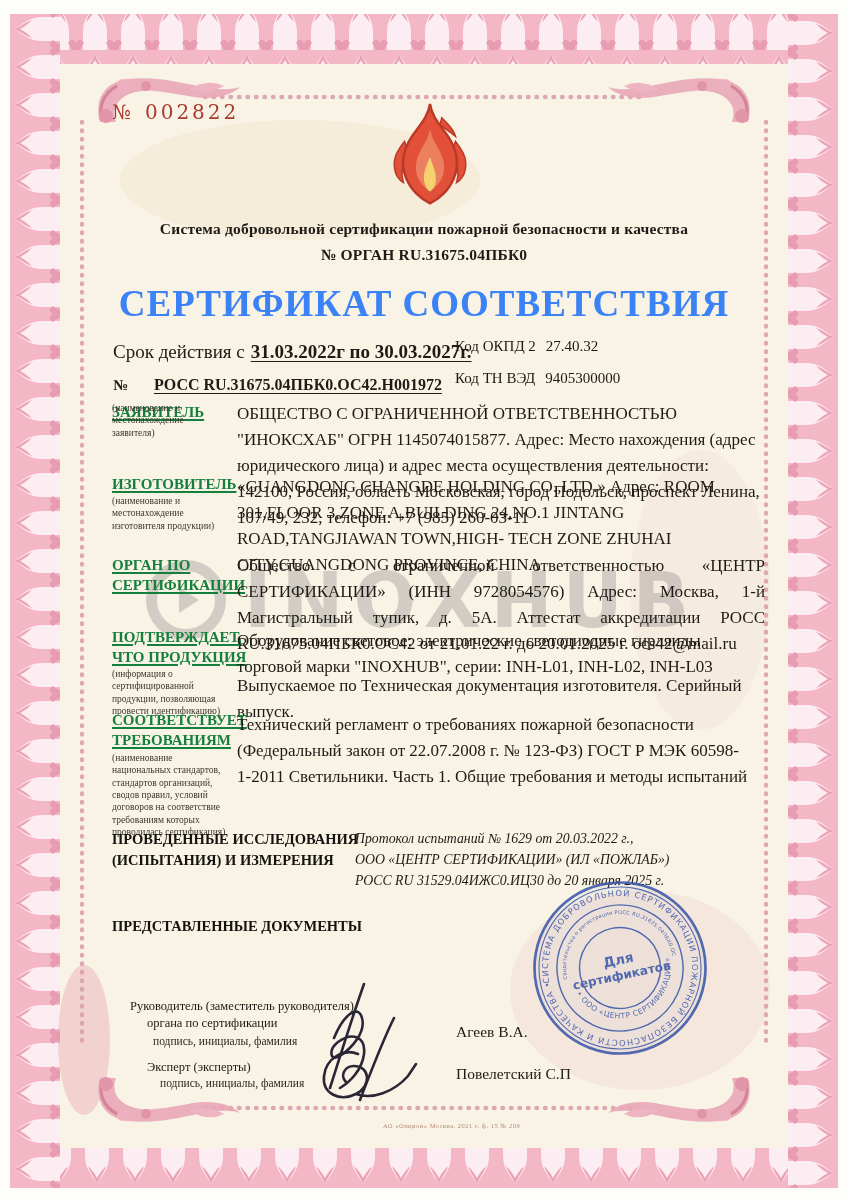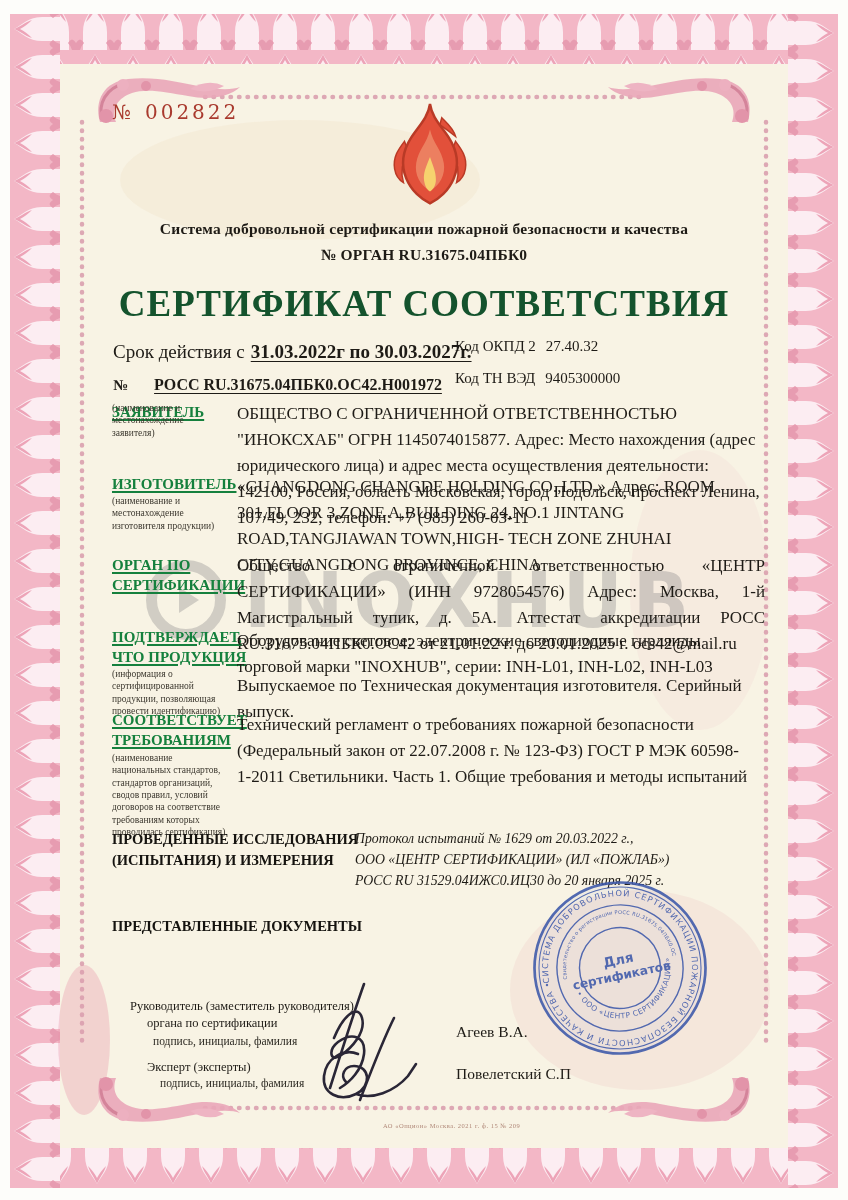--- a/index.html
+++ b/index.html
@@ -8,21 +8,21 @@
   svg.decor{position:absolute;left:0;top:0;z-index:0;}
   .content{position:absolute;inset:0;z-index:2;}
   .abs{position:absolute;}
   .form-no{left:112px;top:100px;font-family:"DejaVu Serif",serif;font-size:20px;
            color:#a93a2e;letter-spacing:3px;}
   .form-no .sign{margin-right:14px;letter-spacing:0;}
   .flame-wrap{left:380px;top:102px;width:100px;height:118px;}
   .sys-line{left:0;top:0;width:848px;text-align:center;font-weight:700;font-size:15.5px;letter-spacing:.2px;}
   .sys1{top:220px;} .sys2{top:246px;}
   .doc-title{left:0;top:282px;width:848px;text-align:center;font-weight:700;font-size:37px;
-             letter-spacing:1px;color:#14532d;}
+             letter-spacing:1px;color:#3b82f6;}
   .validity{left:113px;top:341px;font-size:19px;}
   .validity .dates{font-weight:600;text-decoration:underline;text-underline-offset:3px;margin-left:6px;}
   .okpd{left:455px;top:338px;font-size:15px;}
   .tnved{left:455px;top:370px;font-size:15px;}
   .code-val{margin-left:10px;}
   .regno{left:113px;top:376px;font-size:15px;}
   .regno .sign{font-weight:700;}
   .regno .num{font-weight:700;font-size:16px;margin-left:26px;text-decoration:underline;text-underline-offset:3px;}
   .sec-label{font-weight:700;font-size:15px;text-decoration:underline;text-underline-offset:2px;
              text-decoration-thickness:1.5px;line-height:1.32;color:#15803d;}

